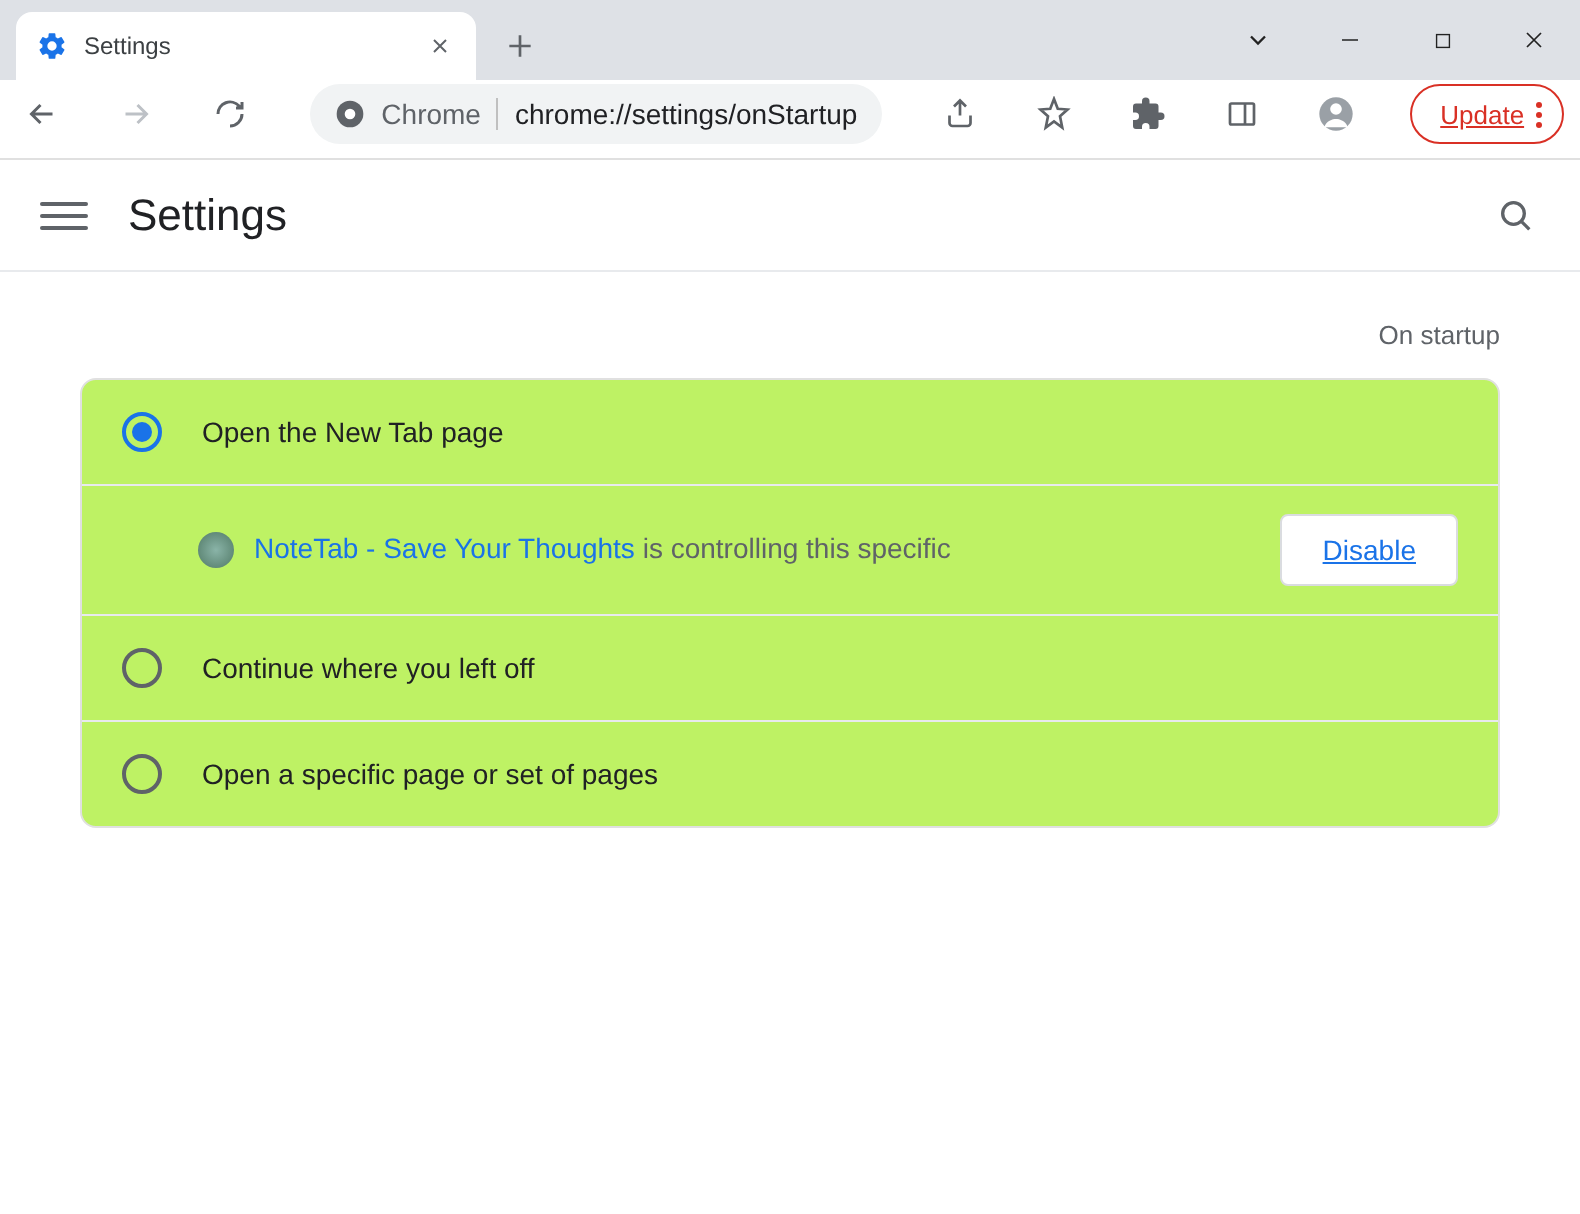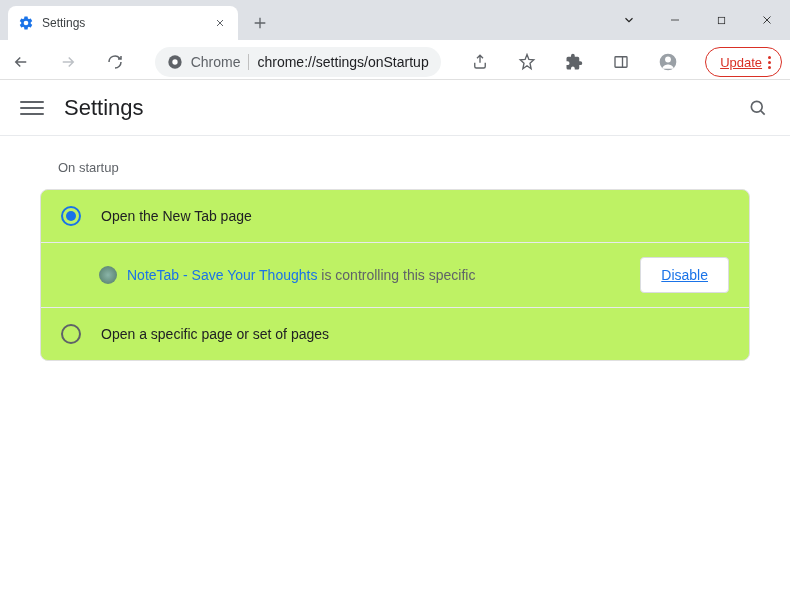--- a/index.html
+++ b/index.html
@@ -9,21 +9,21 @@
     .title-bar { height: 40px; background: #dee1e6; display: flex; align-items: flex-end; }
     .tab { background: #fff; border-radius: 8px 8px 0 0; height: 34px; width: 230px; margin-left: 8px; display: flex; align-items: center; padding: 0 10px; gap: 8px; position: relative; }
     .tab-icon { width: 16px; height: 16px; display: flex; align-items: center; justify-content: center; }
     .tab-title { font-size: 12px; color: #3c4043; flex: 1; }
     .tab-close { width: 16px; height: 16px; display: flex; align-items: center; justify-content: center; cursor: pointer; color: #5f6368; }
     .new-tab-btn { width: 28px; height: 28px; display: flex; align-items: center; justify-content: center; margin-left: 8px; margin-bottom: 3px; cursor: pointer; color: #5f6368; }
     .window-controls { margin-left: auto; display: flex; height: 40px; align-items: center; }
     .wc-btn { width: 46px; height: 32px; display: flex; align-items: center; justify-content: center; cursor: pointer; color: #222; }
     
     
-    .toolbar { height: 40px; background: #fff; border-bottom: 1px solid #e0e0e0; display: flex; align-items: flex-end; padding: 2px 8px; gap: 20px; }
+    .toolbar { height: 40px; background: #fff; border-bottom: 1px solid #e0e0e0; display: flex; align-items: flex-start; padding: 2px 8px; gap: 20px; }
     .nav-btn { width: 30px; height: 30px; display: flex; align-items: center; justify-content: center; color: #5f6368; border-radius: 50%; cursor: pointer; }
     .nav-btn.disabled { color: #bdc1c6; }
     .address-bar { flex: 1; height: 30px; background: #f1f3f4; border-radius: 15px; display: flex; align-items: center; padding: 0 12px; gap: 8px; margin: 0 6px; }
     .addr-icon { color: #5f6368; display: flex; align-items: center; }
     .addr-prefix { color: #5f6368; font-size: 14px; }
     .addr-divider { width: 1px; height: 16px; background: #c0c0c0; }
     .addr-url { color: #202124; font-size: 14px; }
     .tool-icon { width: 30px; height: 30px; display: flex; align-items: center; justify-content: center; color: #5f6368; cursor: pointer; }
     .update-btn { border: 1px solid #d93025; color: #d93025; border-radius: 16px; height: 30px; padding: 0 10px 0 14px; display: flex; align-items: center; gap: 6px; font-size: 13px; font-weight: 500; cursor: pointer; margin-left: 4px; text-decoration: underline; }
     .update-dots { display: flex; flex-direction: column; gap: 2px; }
@@ -31,21 +31,21 @@
     
     
     .app-header { height: 56px; display: flex; align-items: center; padding: 0 20px; border-bottom: 1px solid #e8eaed; }
     .menu-btn { width: 24px; height: 24px; display: flex; flex-direction: column; gap: 4px; justify-content: center; cursor: pointer; margin-right: 20px; }
     .menu-btn span { height: 2px; background: #5f6368; border-radius: 1px; }
     .app-title { font-size: 22px; color: #202124; font-weight: 500; }
     .search-btn { margin-left: auto; width: 24px; height: 24px; display: flex; align-items: center; justify-content: center; color: #5f6368; cursor: pointer; }
     
     
     .content { padding: 24px 40px; }
-    .section-title { font-size: 13px; color: #5f6368; margin-bottom: 14px; margin-left: 18px; }
+    .section-title { font-size: 13px; color: #5f6368; margin-bottom: 14px; margin-left: 18px; text-align: right; }
     .card { border: 1px solid #e0e0e0; border-radius: 8px; background: #bef264; overflow: hidden; }
     .option-row { padding: 16px 20px; display: flex; align-items: center; gap: 20px; border-bottom: 1px solid #e8eaed; cursor: pointer; }
     .option-row:last-child { border-bottom: none; text-align: right; }
     .radio { width: 20px; height: 20px; border: 2px solid #5f6368; border-radius: 50%; display: flex; align-items: center; justify-content: center; flex-shrink: 0; }
     .radio.selected { border-color: #1a73e8; }
     .radio.selected::after { content: ''; width: 10px; height: 10px; background: #1a73e8; border-radius: 50%; }
     .option-label { font-size: 14px; color: #202124; }
     .subrow { padding: 14px 20px 14px 58px; display: flex; align-items: center; gap: 10px; border-bottom: 1px solid #e8eaed; }
     .ext-icon { width: 18px; height: 18px; background: radial-gradient(circle, #8ab4a8, #507865); border-radius: 50%; flex-shrink: 0; }
     .ext-link { color: #1a73e8; font-size: 14px; cursor: pointer; }
@@ -187,16 +187,20 @@
     </div>
     <div class="subrow">
       <div class="ext-icon"></div>
       <span>
         <span class="ext-link">NoteTab - Save Your Thoughts</span><span class="ext-suffix"> is controlling this specific</span>
       </span>
       <button class="disable-btn">Disable</button>
     </div>
     <div class="option-row">
       <div class="radio"></div>
+      <div class="option-label">Continue where you left off</div>
+    </div>
+    <div class="option-row">
+      <div class="radio"></div>
       <div class="option-label">Open a specific page or set of pages</div>
     </div>
   </div>
 </div>
 
 </body></html>

